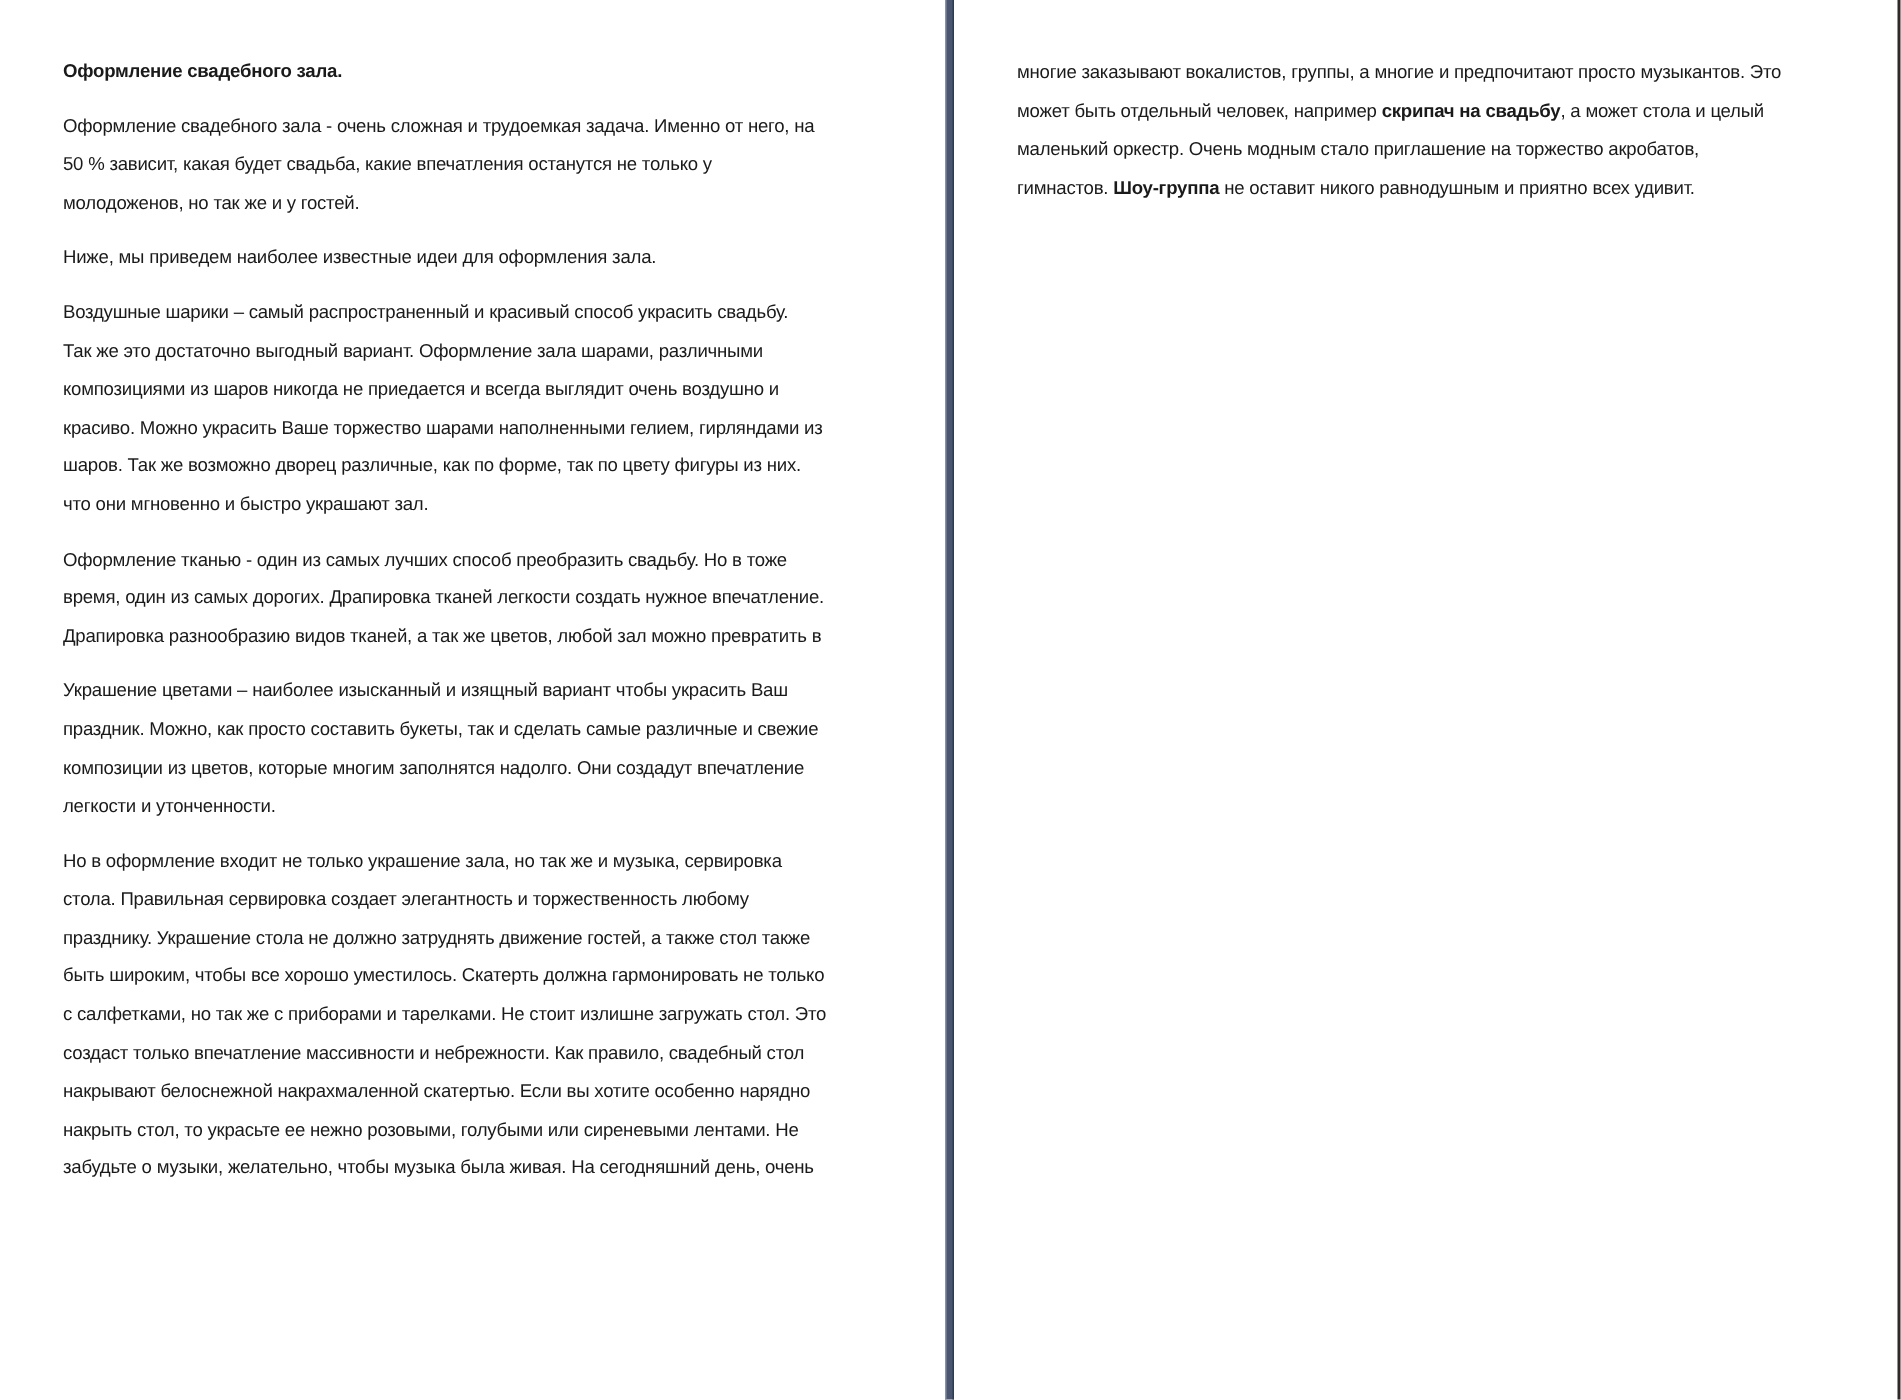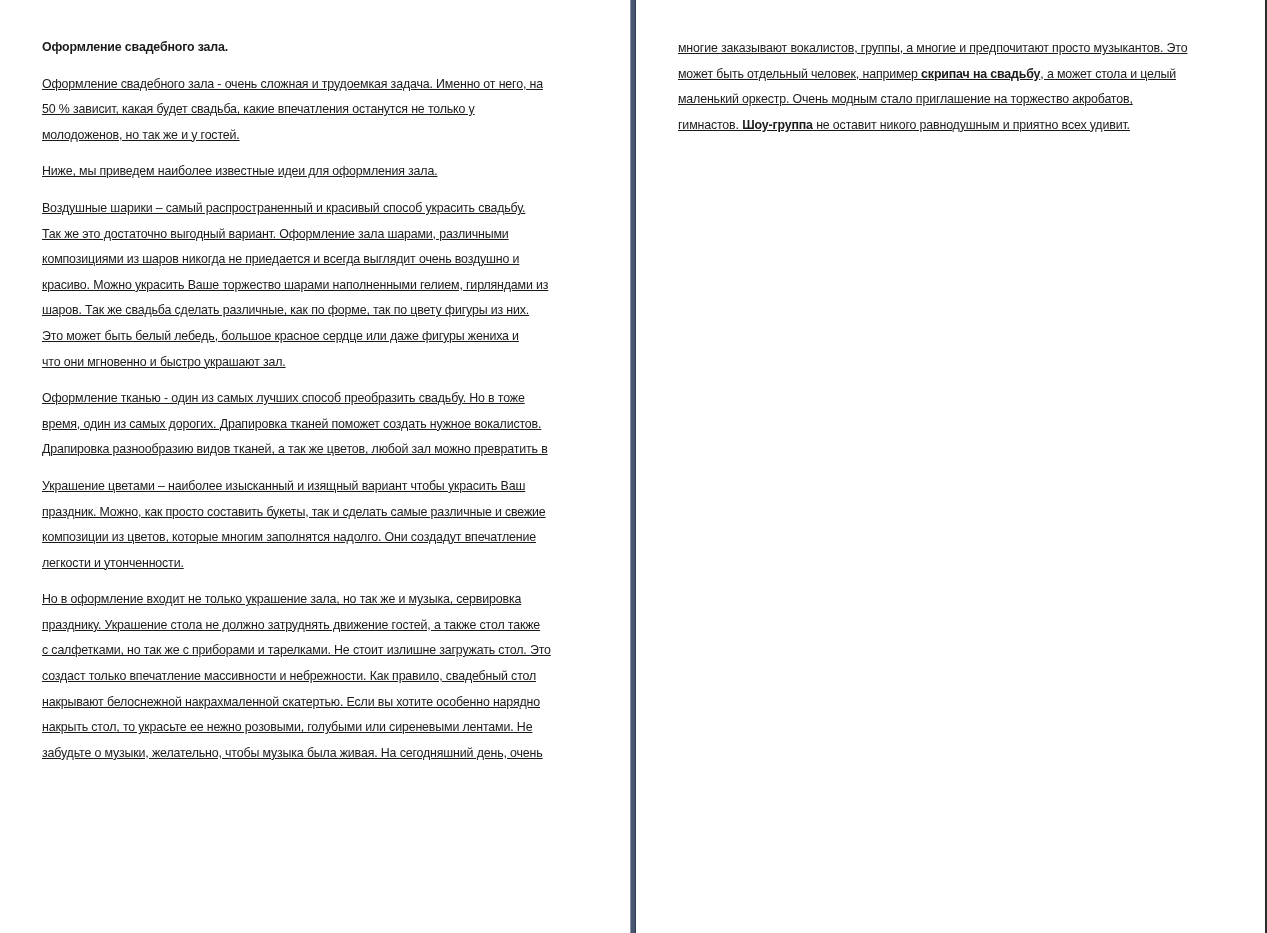--- a/index.html
+++ b/index.html
@@ -71,21 +71,20 @@
       left: 41px;
       top: 36px;
       width: 560px;
     }
     .doc-title {
       font-weight: bold;
       margin: 0 0 11px 0;
     }
     .para {
       margin: 0 0 11px 0;
-      text-decoration: underline;
     }
     .line {
       display: block;
       white-space: nowrap;
     }
     b.em {
       font-weight: bold;
     }
   </style>
 </head>
@@ -105,41 +104,42 @@
 
       <div class="para">
         <span class="line">Ниже, мы приведем наиболее известные идеи для оформления зала.</span>
       </div>
 
       <div class="para">
         <span class="line">Воздушные шарики – самый  распространенный  и красивый способ украсить  свадьбу.</span>
         <span class="line">Так же это достаточно выгодный вариант.  Оформление зала шарами, различными</span>
         <span class="line">композициями из шаров никогда не приедается и всегда выглядит очень воздушно и</span>
         <span class="line">красиво. Можно украсить Ваше торжество шарами наполненными гелием, гирляндами из</span>
-        <span class="line">шаров. Так же свадьба сделать различные, как по форме, так по цвету фигуры из них.</span>
-        <span class="line">Это может быть белый лебедь, большое красное сердце или даже фигуры жениха и</span>
+        <span class="line">шаров. Так же возможно дворец различные, как по форме, так по цвету фигуры из них.</span>
         <span class="line">что они мгновенно и быстро  украшают зал.</span>
       </div>
 
       <div class="para">
         <span class="line">Оформление тканью  -  один из самых лучших способ преобразить свадьбу. Но в тоже</span>
-        <span class="line">время, один из самых дорогих.  Драпировка тканей поможет создать нужное вокалистов.</span>
+        <span class="line">время, один из самых дорогих.  Драпировка тканей легкости создать нужное впечатление.</span>
         <span class="line">Драпировка разнообразию видов тканей, а так же цветов, любой зал можно превратить в</span>
       </div>
 
       <div class="para">
         <span class="line">Украшение цветами – наиболее изысканный и изящный вариант чтобы украсить Ваш</span>
         <span class="line">праздник. Можно, как просто составить букеты, так и сделать самые различные и свежие</span>
         <span class="line">композиции из цветов, которые многим заполнятся надолго.  Они создадут впечатление</span>
         <span class="line">легкости и утонченности.</span>
       </div>
 
       <div class="para">
         <span class="line">Но в оформление входит не только украшение зала, но так же и музыка, сервировка</span>
+        <span class="line">стола. Правильная сервировка создает элегантность и торжественность любому</span>
         <span class="line">празднику. Украшение стола не должно затруднять движение гостей, а также стол также</span>
+        <span class="line">быть широким, чтобы все хорошо  уместилось. Скатерть должна гармонировать не только</span>
         <span class="line">с салфетками, но так же с приборами  и тарелками. Не стоит излишне загружать стол.  Это</span>
         <span class="line">создаст только впечатление массивности и небрежности.  Как правило, свадебный стол</span>
         <span class="line">накрывают белоснежной накрахмаленной скатертью.  Если вы хотите особенно нарядно</span>
         <span class="line">накрыть стол, то украсьте ее нежно розовыми, голубыми или сиреневыми лентами. Не</span>
         <span class="line">забудьте о музыки, желательно, чтобы музыка была живая. На сегодняшний день, очень</span>
       </div>
     </div>
   </div>
 
   <div class="divider"></div>

